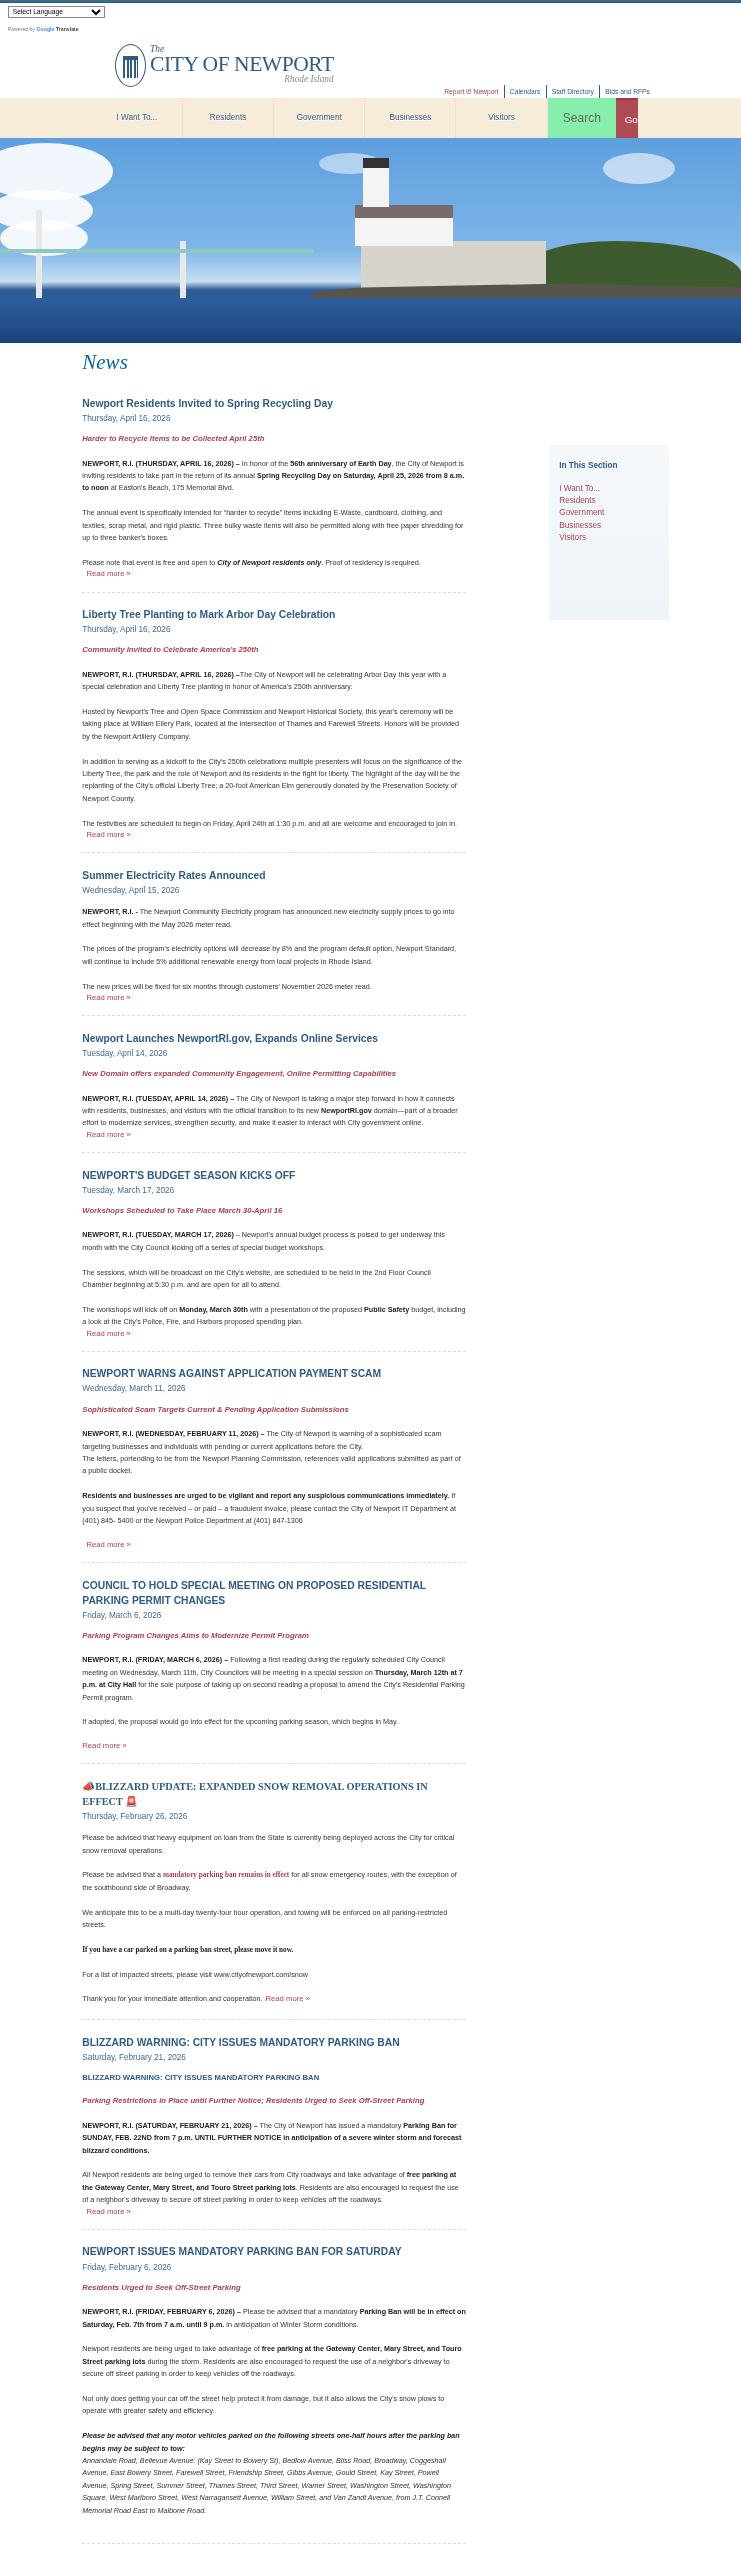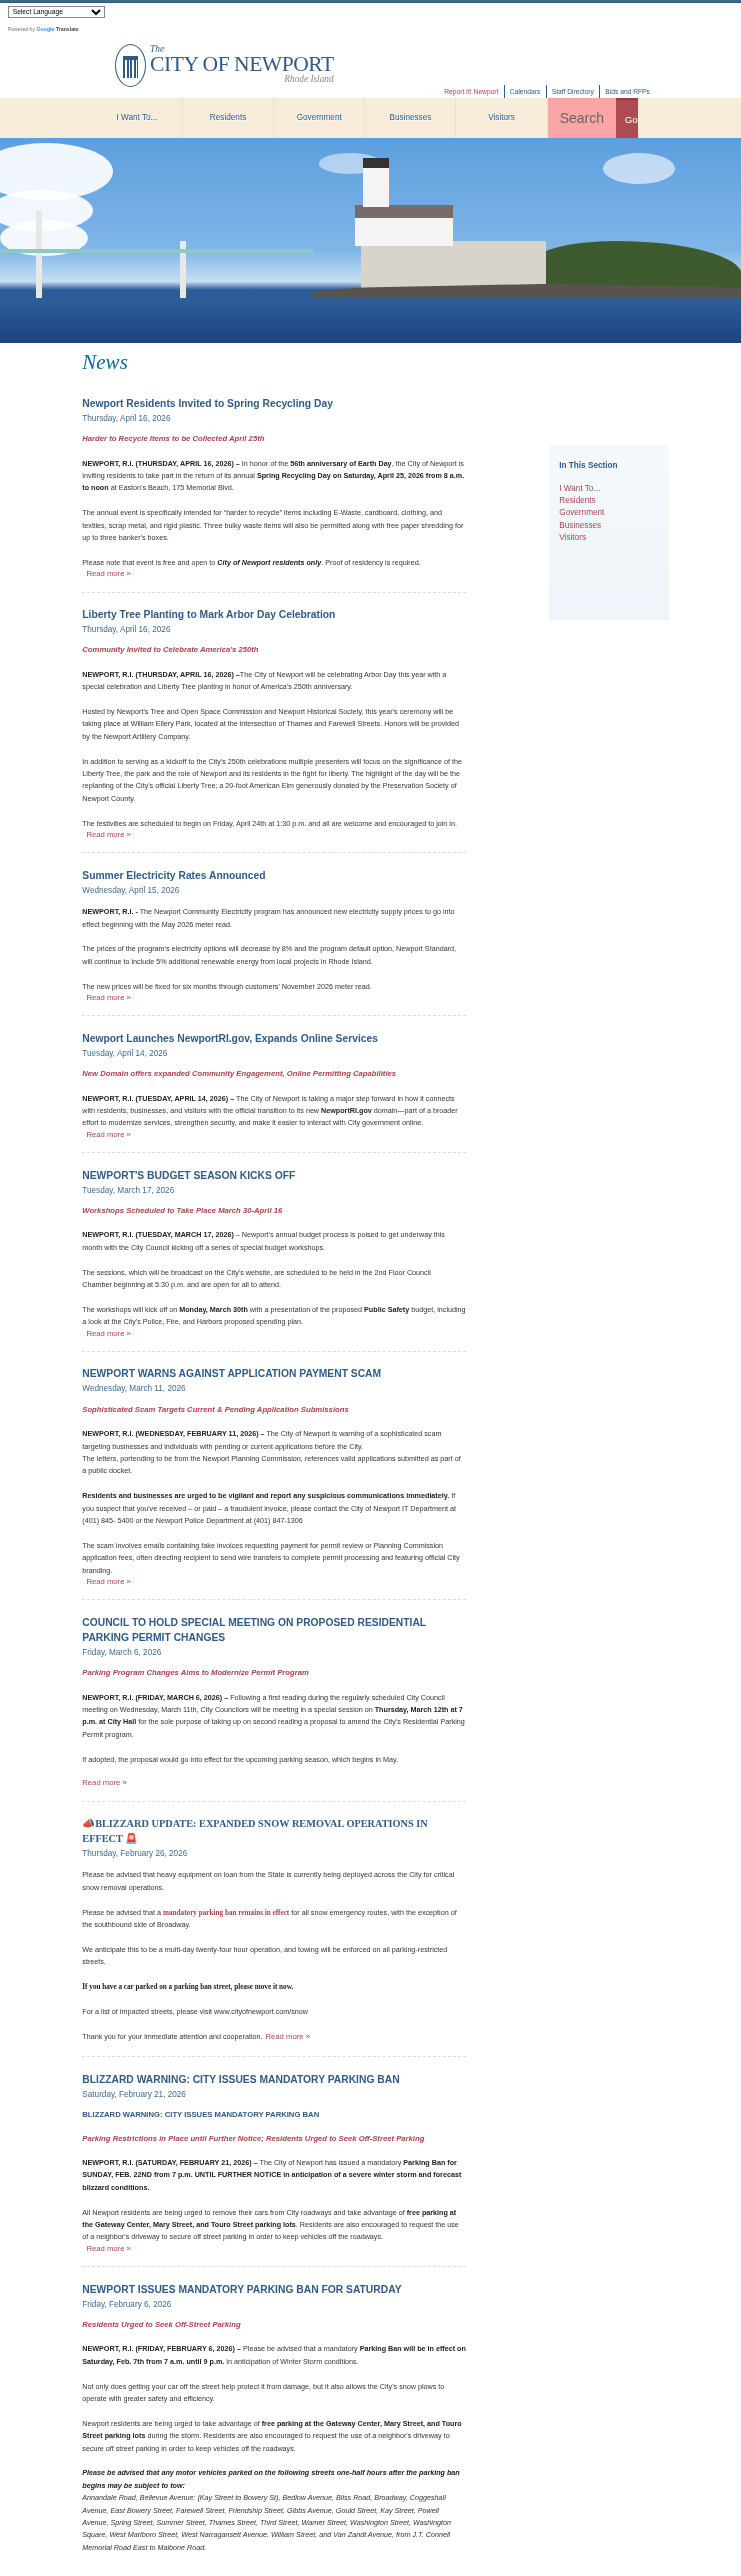--- a/index.html
+++ b/index.html
@@ -18,21 +18,21 @@
 .logo-the{font-style:italic;font-size:9.3px}
 .logo-city{font-size:21.6px;line-height:20.6px;letter-spacing:-0.5px}
 .logo-ri{font-style:italic;font-size:9.3px;color:#888;text-align:right}
 .utility{position:absolute;left:439px;top:41px;display:flex;font-size:6.7px}
 .utility a{padding:0 5.2px;border-left:0.5px solid #2f5b86;color:#2f5b86;text-decoration:none;line-height:13px;display:block}
 .utility a:first-child{border-left:none;color:#a8424f}
 .nav{height:40px;background:#f7ebd9;display:flex;justify-content:center;position:relative}
 .nav-inner{display:flex;width:546px;margin-left:-12.4px}
 .nav-item{width:96px;text-align:center;line-height:40px;color:#2f5b86;font-size:8.2px;border-right:0.5px solid #efdec6;text-shadow:0 0.5px 0 #fff}
 .nav-item:last-child{}
-.nav-search{width:72px;background:#fca5a5;text-align:center;line-height:40px;color:#666;font-size:14px}
+.nav-search{width:72px;background:#86efac;text-align:center;line-height:40px;color:#666;font-size:12px}
 .nav-go{width:23px;background:#ae4b52;color:#fff;text-align:right;line-height:40px;font-size:9.8px;border-top:2.6px solid #a03a44}
 .hero{height:205px;position:relative;overflow:hidden;background:linear-gradient(180deg,#5d9fde 0%,#7fb6e8 55%,#c6dff2 70%,#2e5e9a 74%,#1e4a86 100%)}
 .cloud{position:absolute;background:#fff;border-radius:50%;opacity:.9}
 .bridge{position:absolute;left:0;top:111px;width:314px;height:4.1px;background:#8fc8c0}
 .tower{position:absolute;background:#e8e8e8;width:6.2px}
 .island{position:absolute;left:268px;top:139px;width:474px;height:36px;background:#57544d;clip-path:polygon(6% 100%,10% 40%,20% 30%,60% 20%,100% 30%,100% 100%)}
 .trees{position:absolute;left:531px;top:103px;width:211px;height:57px;background:#3e5a2f;border-radius:40% 60% 0 0}
 .wall{position:absolute;left:361px;top:103px;width:185px;height:52px;background:#d8d4cc}
 .house{position:absolute;left:355px;top:67px;width:98px;height:41px;background:#f4f4f4;border-top:13.4px solid #7a6a6a}
 .lighttower{position:absolute;left:363px;top:20.6px;width:26px;height:49px;background:#f4f4f4;border-top:10.3px solid #333}
@@ -192,21 +192,20 @@
       </div>
     </div>
 
     <div class="article">
       <div class="a-title">NEWPORT WARNS AGAINST APPLICATION PAYMENT SCAM</div>
       <div class="a-date">Wednesday, March 11, 2026</div>
       <div class="a-sub">Sophisticated Scam Targets Current &amp; Pending Application Submissions</div>
       <div class="a-body">
         <p><b>NEWPORT, R.I. (WEDNESDAY, FEBRUARY 11, 2026) –</b><span> The City of Newport is warning of a sophisticated scam targeting businesses and individuals with pending or current applications before the City.</span><br><span>The letters, portending to be from the Newport Planning Commission, references valid applications submitted as part of a public docket.</span></p>
         <p><b>Residents and businesses are urged to be vigilant and report any suspicious communications immediately.</b><span> If you suspect that you've received – or paid – a fraudulent invoice, please contact the City of Newport IT Department at (401) 845- 5400 or the Newport Police Department at (401) 847-1306</span></p>
-        <p class="tight">The scam involves emails containing fake invoices requesting payment for permit review or Planning Commission application fees, often directing recipient to send wire transfers to complete permit processing and featuring official City branding.</p>
         <a class="readmore">Read more »</a>
       </div>
     </div>
 
     <div class="article">
       <div class="a-title">COUNCIL TO HOLD SPECIAL MEETING ON PROPOSED RESIDENTIAL PARKING PERMIT CHANGES</div>
       <div class="a-date">Friday, March 6, 2026</div>
       <div class="a-sub">Parking Program Changes Aims to Modernize Permit Program</div>
       <div class="a-body">
         <p><b>NEWPORT, R.I. (FRIDAY, MARCH 6, 2026) –</b><span> Following a first reading during the regularly scheduled City Council meeting on Wednesday, March 11th, City Councilors will be meeting in a special session on </span><b>Thursday, March 12th at 7 p.m. at City Hall</b><span> for the sole purpose of taking up on second reading a proposal to amend the City's Residential Parking Permit program.</span></p>
@@ -239,22 +238,22 @@
         <a class="readmore">Read more »</a>
       </div>
     </div>
 
     <div class="article">
       <div class="a-title">NEWPORT ISSUES MANDATORY PARKING BAN FOR SATURDAY</div>
       <div class="a-date">Friday, February 6, 2026</div>
       <div class="a-sub">Residents Urged to Seek Off-Street Parking</div>
       <div class="a-body">
         <p><b>NEWPORT, R.I. (FRIDAY, FEBRUARY 6, 2026) –</b><span> Please be advised that a mandatory </span><b>Parking Ban will be in effect on Saturday, Feb. 7th from 7 a.m. until 9 p.m.</b><span> in anticipation of Winter Storm conditions.</span></p>
+        <p><span>Newport residents are being urged to take advantage of </span><b>free parking at the Gateway Center, Mary Street, and Touro Street parking lots</b><span> during the storm. Residents are also encouraged to request the use of a neighbor's driveway to secure off street parking in order to keep vehicles off the roadways.</span></p>
         <p>Not only does getting your car off the street help protect it from damage, but it also allows the City's snow plows to operate with greater safety and efficiency.</p>
-        <p><span>Newport residents are being urged to take advantage of </span><b>free parking at the Gateway Center, Mary Street, and Touro Street parking lots</b><span> during the storm. Residents are also encouraged to request the use of a neighbor's driveway to secure off street parking in order to keep vehicles off the roadways.</span></p>
         <p><b><i>Please be advised that any motor vehicles parked on the following streets one-half hours after the parking ban begins may be subject to tow:</i></b><br><i>Annandale Road, Bellevue Avenue: (Kay Street to Bowery St), Bedlow Avenue, Bliss Road, Broadway, Coggeshall Avenue, East Bowery Street, Farewell Street, Friendship Street, Gibbs Avenue, Gould Street, Kay Street, Powell Avenue, Spring Street, Summer Street, Thames Street, Third Street, Warner Street, Washington Street, Washington Square, West Marlboro Street, West Narragansett Avenue, William Street, and Van Zandt Avenue, from J.T. Connell Memorial Road East to Malbone Road.</i></p>
 
       </div>
     </div>
 
   </div>
 </div>
 
 
 </body></html>

